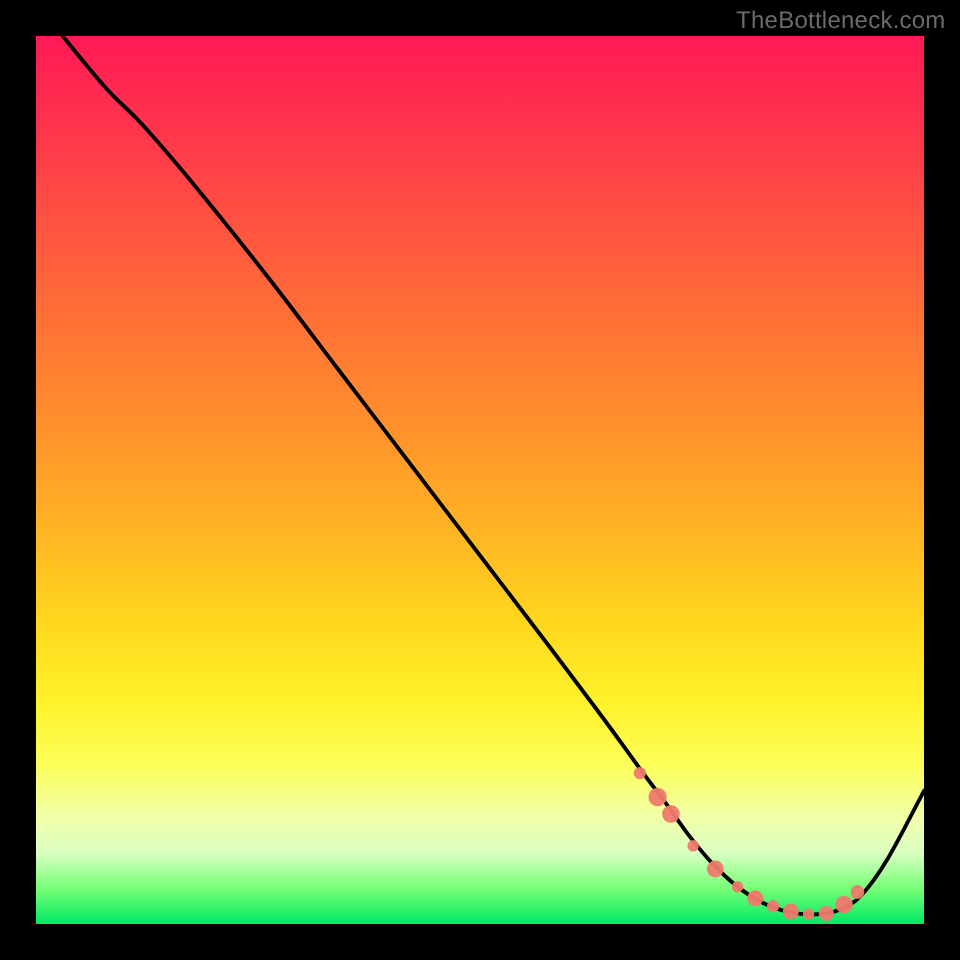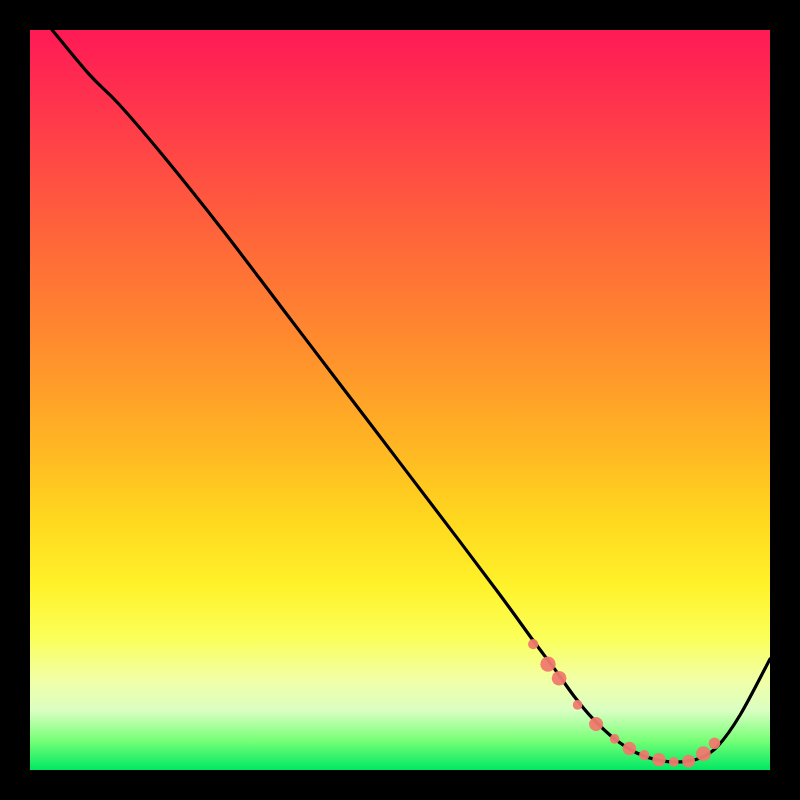--- a/index.html
+++ b/index.html
@@ -56,20 +56,21 @@
     top: 0;
     width: 740px;
     height: 740px;
     overflow: visible;
   }
 </style>
 </head>
 <body>
 
 <div class="frame">
+  <div class="watermark">TheBottleneck.com</div>
 
   <div class="plot">
     <svg class="curve" viewBox="0 0 740 740">
       <path id="main-curve" fill="none" stroke="#000000" stroke-width="3.2" stroke-linecap="round" stroke-linejoin="round" d="M 22.2,0 C 28.86,7.992000000000016 47.212,31.08000000000009 59.2,44.40000000000009 C 71.188,57.72000000000009 75.48,59.348000000000006 88.8,74 C 102.11999999999999,88.652 114.55199999999999,103.15600000000006 133.2,125.80000000000007 C 151.84799999999998,148.44400000000007 171.088,172.49400000000009 192.4,199.80000000000007 C 213.71200000000002,227.10600000000005 230.288,249.52800000000002 251.60000000000002,277.5 C 272.91200000000003,305.472 289.488,327.228 310.8,355.2 C 332.112,383.17199999999997 348.688,404.92800000000005 370,432.90000000000003 C 391.312,460.872 410.55199999999996,485.958 429.2,510.6 C 447.848,535.242 460.28000000000003,551.818 473.6,569.8 C 486.92,587.7819999999999 493.87600000000003,597.846 503.20000000000005,610.5 C 512.524,623.154 518.074,630.11 525.4,640.1 C 532.726,650.09 537.24,657.342 543.9,666 C 550.56,674.658 555.074,680.4744000000001 562.4,688.2 C 569.726,695.9256 576.6080000000001,702.6596 584.6,708.92 C 592.592,715.1804 598.808,719.1172 606.8,722.98 C 614.7919999999999,726.8428 621.008,728.7816 629,730.38 C 636.992,731.9784 643.874,732.2596 651.2,731.86 C 658.5260000000001,731.4604 663.0400000000001,731.0903999999999 669.7,728.16 C 676.36,725.2296 680.874,723.4388 688.2,715.58 C 695.5260000000001,707.7212000000001 701.076,700.0844 710.4,684.5 C 719.7239999999999,668.9156 734.672,638.99 740,629"></path>
       <g id="marker-group">
           <circle cx="503.20000000000005" cy="614.2" r="5.120000000000001" fill="#ef7a6d" fill-opacity="0.95"></circle>
           <circle cx="518" cy="634.18" r="7.68" fill="#ef7a6d" fill-opacity="0.95"></circle>
           <circle cx="529.1" cy="648.24" r="7.359999999999999" fill="#ef7a6d" fill-opacity="0.95"></circle>
           <circle cx="547.6" cy="674.88" r="4.800000000000001" fill="#ef7a6d" fill-opacity="0.95"></circle>
           <circle cx="566.1" cy="694.12" r="7.040000000000001" fill="#ef7a6d" fill-opacity="0.95"></circle>

